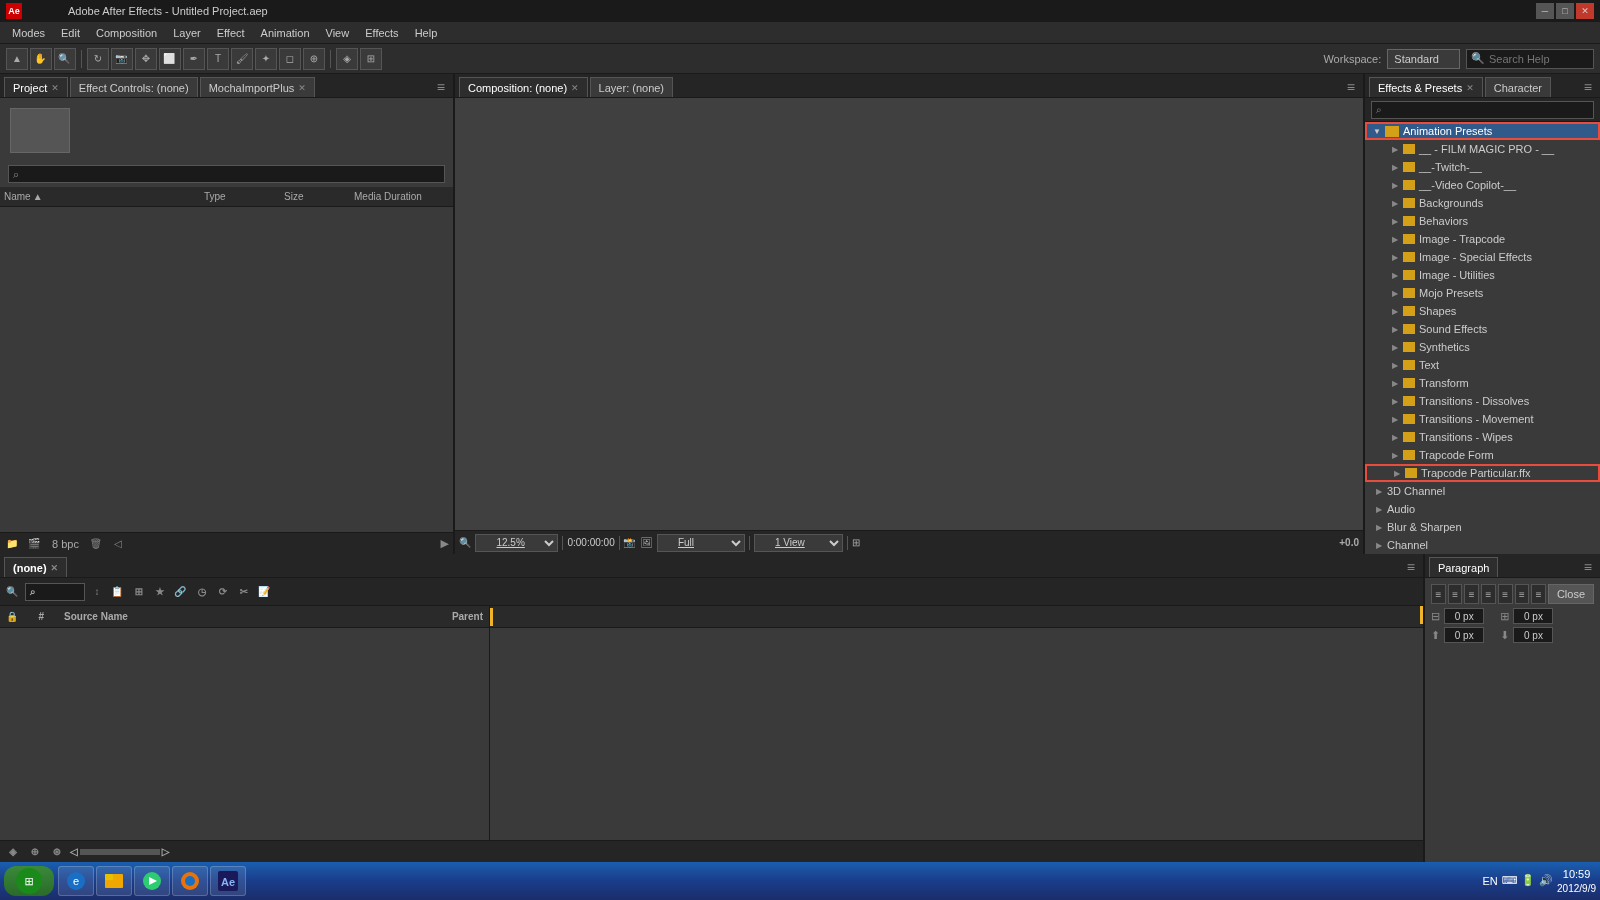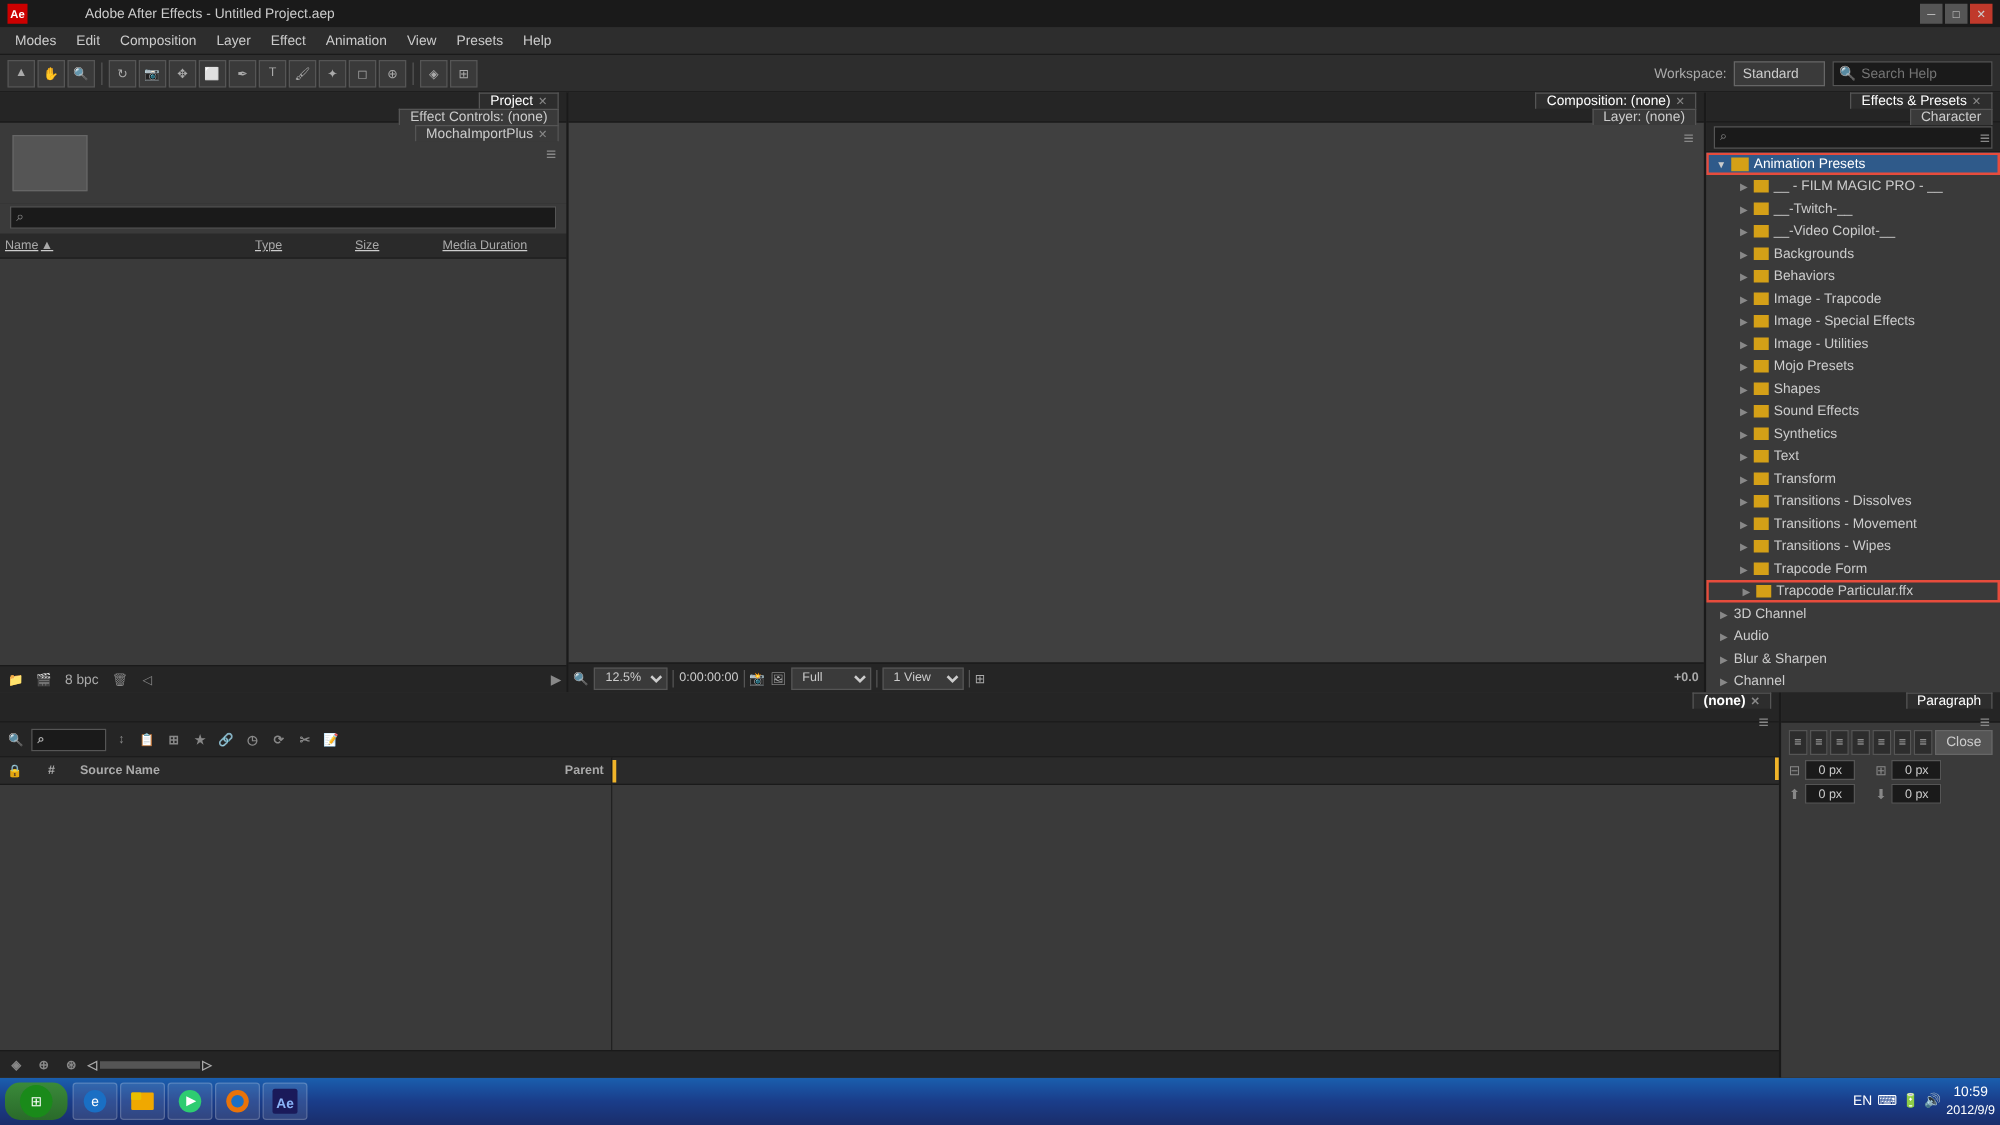--- a/index.html
+++ b/index.html
@@ -123,21 +123,20 @@
 
     
     .panel-tabs {
       height: 24px;
       background: #252525;
       display: flex;
       align-items: flex-end;
       padding: 0 4px;
       border-bottom: 1px solid #1a1a1a;
       position: relative;
-      flex-direction: column;
     }
     .panel-tab {
       height: 20px;
       padding: 0 8px;
       background: #3a3a3a;
       border: 1px solid #555;
       border-bottom: none;
       display: flex; align-items: center;
       cursor: pointer; font-size: 11px; color: #ccc;
       margin-right: 2px;
@@ -176,21 +175,20 @@
     }
 
     
     .col-headers {
       height: 20px;
       background: #2a2a2a;
       display: flex;
       align-items: center;
       border-bottom: 1px solid #1a1a1a;
       padding: 0 4px;
-      text-decoration: underline;
     }
     .col-header {
       color: #aaa; font-size: 10px;
       display: flex; align-items: center; gap: 2px;
     }
     .col-name { width: 200px; }
     .col-type { width: 80px; }
     .col-size { width: 70px; }
     .col-duration { flex: 1; }
 
@@ -225,21 +223,21 @@
     .comp-bottom {
       height: 24px;
       background: #252525;
       display: flex; align-items: center;
       padding: 0 4px; gap: 4px;
       border-top: 1px solid #1a1a1a;
       font-size: 10px; color: #aaa;
     }
     .comp-control {
       background: #3a3a3a; border: 1px solid #555;
-      color: #ccc; font-size: 10px; height: 18px; padding: 0 4px;
+      color: #ccc; font-size: 10px; height: 18px; padding: 0 16px; text-decoration: underline;
     }
 
     
     .effects-header {
       height: 24px;
       background: #252525;
       display: flex; align-items: center;
       border-bottom: 1px solid #1a1a1a;
       padding: 0 4px;
     }
@@ -404,21 +402,21 @@
 </div>
 
 <div class="menu-bar">
   <span class="menu-item">Modes</span>
   <span class="menu-item">Edit</span>
   <span class="menu-item">Composition</span>
   <span class="menu-item">Layer</span>
   <span class="menu-item">Effect</span>
   <span class="menu-item">Animation</span>
   <span class="menu-item">View</span>
-  <span class="menu-item">Presets</span>
+  <span class="menu-item">Effects</span>
   <span class="menu-item">Help</span>
 </div>
 
 <div class="toolbar">
 
   <div class="tool-btn">▲</div>
   <div class="tool-btn">✋</div>
   <div class="tool-btn">🔍</div>
   <div class="toolbar-sep"></div>
   <div class="tool-btn">↻</div>

